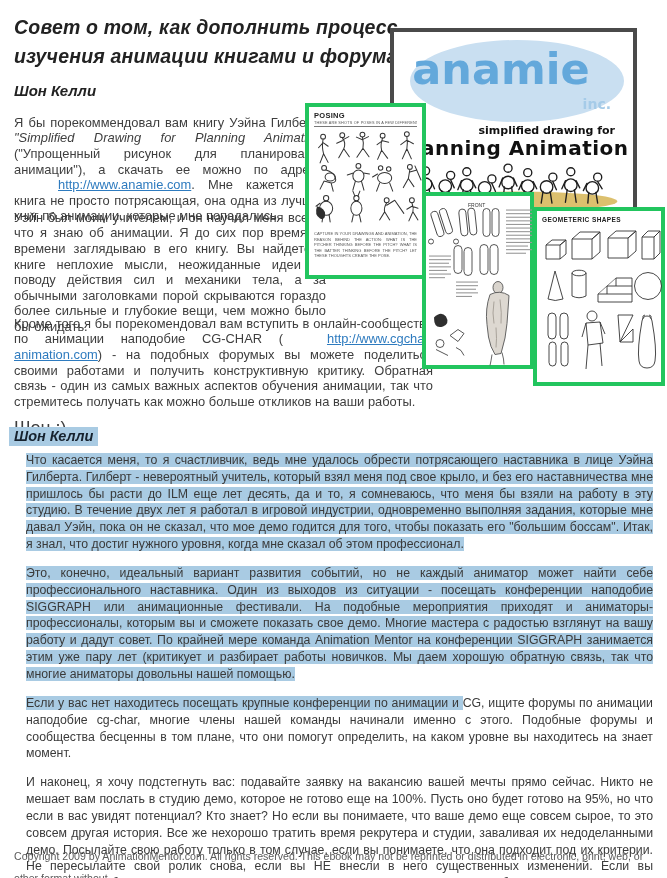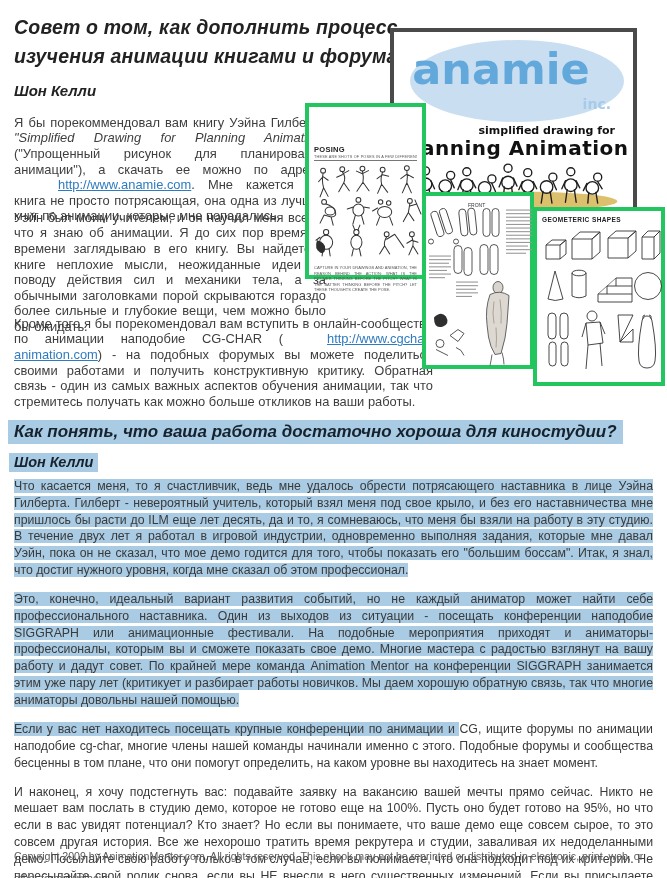--- a/index.html
+++ b/index.html
@@ -18,21 +18,21 @@
   a.link{color:#2e7bbf;text-decoration:underline;cursor:pointer;padding-left:44px;}
   i.booktitle{font-style:italic;}
 
   
   .section2{position:absolute;left:14px;top:419px;width:639px;}
   .h2{font-size:17px;font-weight:bold;font-style:italic;color:#16222e;line-height:26px;}
   .hl{background:#a9cbe3;}
   .h2 .hl{padding:2px 6px 3px 6px;margin-left:-6px;}
   .author2{font-size:14.5px;font-weight:bold;font-style:italic;color:#16222e;margin-top:7px;line-height:20px;}
   .author2 .hl{padding:1px 5px 2px 5px;margin-left:-5px;}
-  .bp{text-align:justify;font-size:12.3px;line-height:16.8px;margin-top:6px;color:#3a3a3a;}
+  .bp{text-align:justify;font-size:12.3px;line-height:16.8px;margin-top:6px;color:#3a3a3a;margin-left:12px;}
 
   
   .pageno{position:absolute;left:0;right:0;top:824px;text-align:center;font-size:11px;color:#4a4a4a;}
   .footer{position:absolute;left:14px;top:845px;width:637px;font-size:10.6px;color:#5a5a5a;line-height:22px;}
 
   
   .sheet{position:absolute;background:#fff;border:4px solid #22c55e;box-sizing:border-box;}
   .cover{left:390px;top:28px;width:247px;height:183px;border-color:#4a4a4a;}
   .posing{left:305px;top:103px;width:121px;height:176px;padding:4px 5px;}
   .legs{left:422px;top:192px;width:112px;height:177px;}
@@ -42,21 +42,21 @@
   .logo-txt{position:absolute;left:0;width:214px;top:12px;text-align:center;
             font-family:"DejaVu Sans",sans-serif;font-weight:bold;font-size:43px;color:#63a8db;}
   .logo-inc{position:absolute;right:22px;top:58px;font-size:14px;font-weight:bold;color:#a5cbe8;
             font-family:"DejaVu Sans",sans-serif;margin-top:6px;}
   .cov-sub{position:absolute;right:18px;top:92px;font-size:11px;font-weight:bold;color:#111;
            font-family:"DejaVu Sans",sans-serif;text-align:center;}
   .cov-title{position:absolute;left:0;right:0;top:104px;text-align:center;font-size:20px;font-weight:bold;
              color:#111;font-family:"DejaVu Sans",sans-serif;letter-spacing:.5px;}
   .crowd{position:absolute;left:7px;top:129px;}
 
-  .posing-title{font-size:7.5px;font-weight:bold;color:#222;letter-spacing:.3px;margin-top:34px;}
+  .posing-title{font-size:7.5px;font-weight:bold;color:#222;letter-spacing:.3px;}
   .posing-sub{font-size:3.8px;color:#555;border-bottom:.5px solid #777;padding-bottom:1px;margin-top:1px;
               white-space:nowrap;overflow:hidden;letter-spacing:.2px;}
   .posing-cap{font-size:4px;line-height:5.6px;color:#555;margin-top:2px;text-align:justify;}
   .shapes-title{font-size:6.5px;font-weight:bold;color:#222;letter-spacing:.4px;}
 </style>
 </head>
 <body>
 
 <div class="page">
 
@@ -241,21 +241,20 @@
           <rect x="19" y="119" width="7" height="24" rx="3.5"></rect>
         <circle cx="50" cy="93" r="5"></circle>
           <path d="M44,100 L58,99 L61,120 L46,122 z M46,122 l-2,24 M58,120 l2,23 M44,100 l-4,14 M58,99 l5,12"></path>
         <path d="M76,92 h15 l-13,27 z M78,119 l13,-13 v13 z"></path>
         <path d="M100,98 q-5,28 -3,40 q1,7 8,7 q7,0 8,-7 q2,-12 -3,-40 q-1,-5 -5,-5 q-4,0 -5,5 z M101,96 q-1,-4 2,-4 M109,96 q1,-4 -2,-4"></path>
       </g>
     </svg>
   </div>
 
   <div class="section2">
-    <div class="h2"><span class="hl">Как понять, что ваша работа достаточно хороша для киностудии?</span></div>
     <div class="author2"><span class="hl">Шон Келли</span></div>
     <p class="bp"><span class="hl">Что касается меня, то я счастливчик, ведь мне удалось обрести потрясающего наставника в лице Уэйна Гилберта. Гилберт - невероятный учитель, который взял меня под свое крыло, и без его наставничества мне пришлось бы расти до ILM еще лет десять, да и то, я сомневаюсь, что меня бы взяли на работу в эту студию. В течение двух лет я работал в игровой индустрии, одновременно выполняя задания, которые мне давал Уэйн, пока он не сказал, что мое демо годится для того, чтобы показать его "большим боссам". Итак, я знал, что достиг нужного уровня, когда мне сказал об этом профессионал.</span></p>
     <p class="bp"><span class="hl">Это, конечно, идеальный вариант развития событий, но не каждый аниматор может найти себе профессионального наставника. Один из выходов из ситуации - посещать конференции наподобие SIGGRAPH или анимационные фестивали. На подобные мероприятия приходят и аниматоры-профессионалы, которым вы и сможете показать свое демо. Многие мастера с радостью взглянут на вашу работу и дадут совет. По крайней мере команда Animation Mentor на конференции SIGGRAPH занимается этим уже пару лет (критикует и разбирает работы новичков. Мы даем хорошую обратную связь, так что многие аниматоры довольны нашей помощью.</span></p>
     <p class="bp"><span class="hl">Если у вас нет находитесь посещать крупные конференции по анимации и </span><span>CG, ищите форумы по анимации наподобие cg-char, многие члены нашей команды начинали именно с этого. Подобные форумы и сообщества бесценны в том плане, что они помогут определить, на каком уровне вы находитесь на знает момент.</span></p>
     <p class="bp">И наконец, я хочу подстегнуть вас: подавайте заявку на вакансию вашей мечты прямо сейчас. Никто не мешает вам послать в студию демо, которое не готово еще на 100%. Пусть оно будет готово на 95%, но что если в вас увидят потенциал? Кто знает? Но если вы понимаете, что ваше демо еще совсем сырое, то это совсем другая история. Все же нехорошо тратить время рекрутера и студии, заваливая их недоделанными демо. Посылайте свою работу только в том случае, если вы понимаете, что она подходит под их критерии. Не пересылайте свой ролик снова, если вы НЕ внесли в него существенных изменений. Если вы присылаете работу, которую студия уже видела, то пусть она начинается с чего-нибудь нового, иначе люди в студии опознают ее, скажут "мы это уже видели", и дальше смотреть не будут.</p>
 
   </div>
 
   <div class="footer">
     <div>Copyright 2009 by AnimationMentor.com. All rights reserved. This ebook may not be reprinted or distributed in electronic, print, web, or other format without</div>

